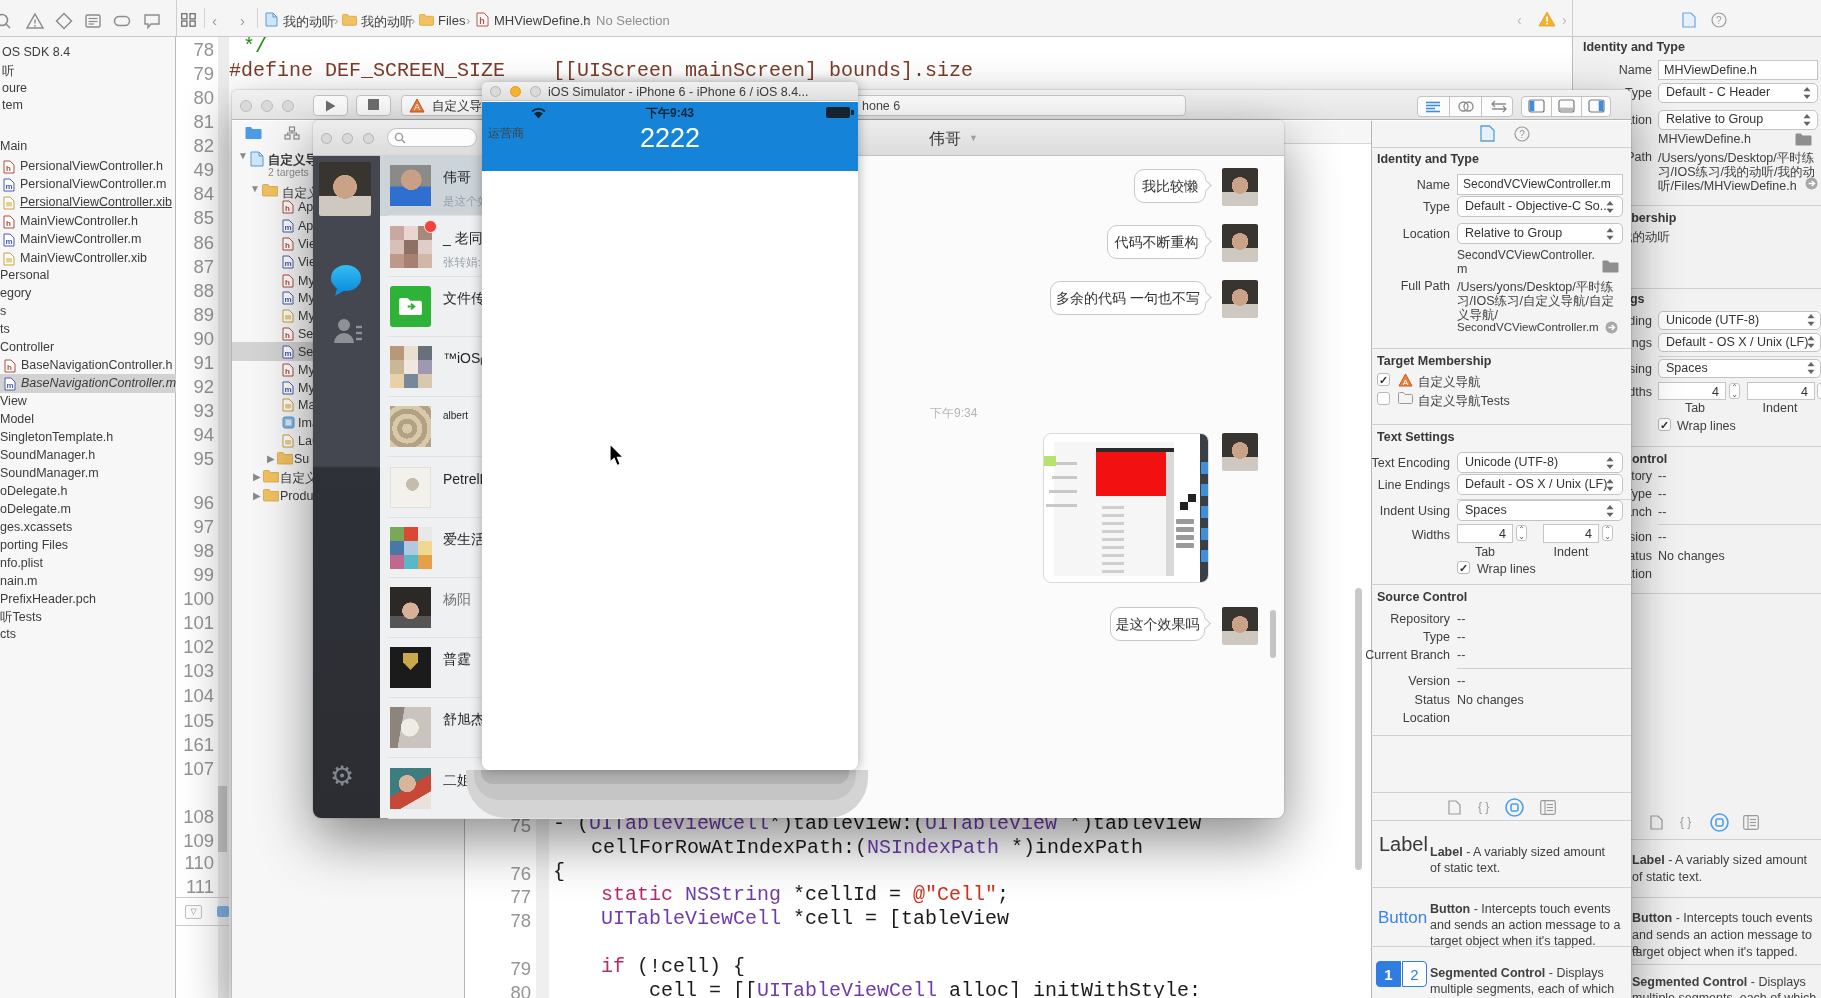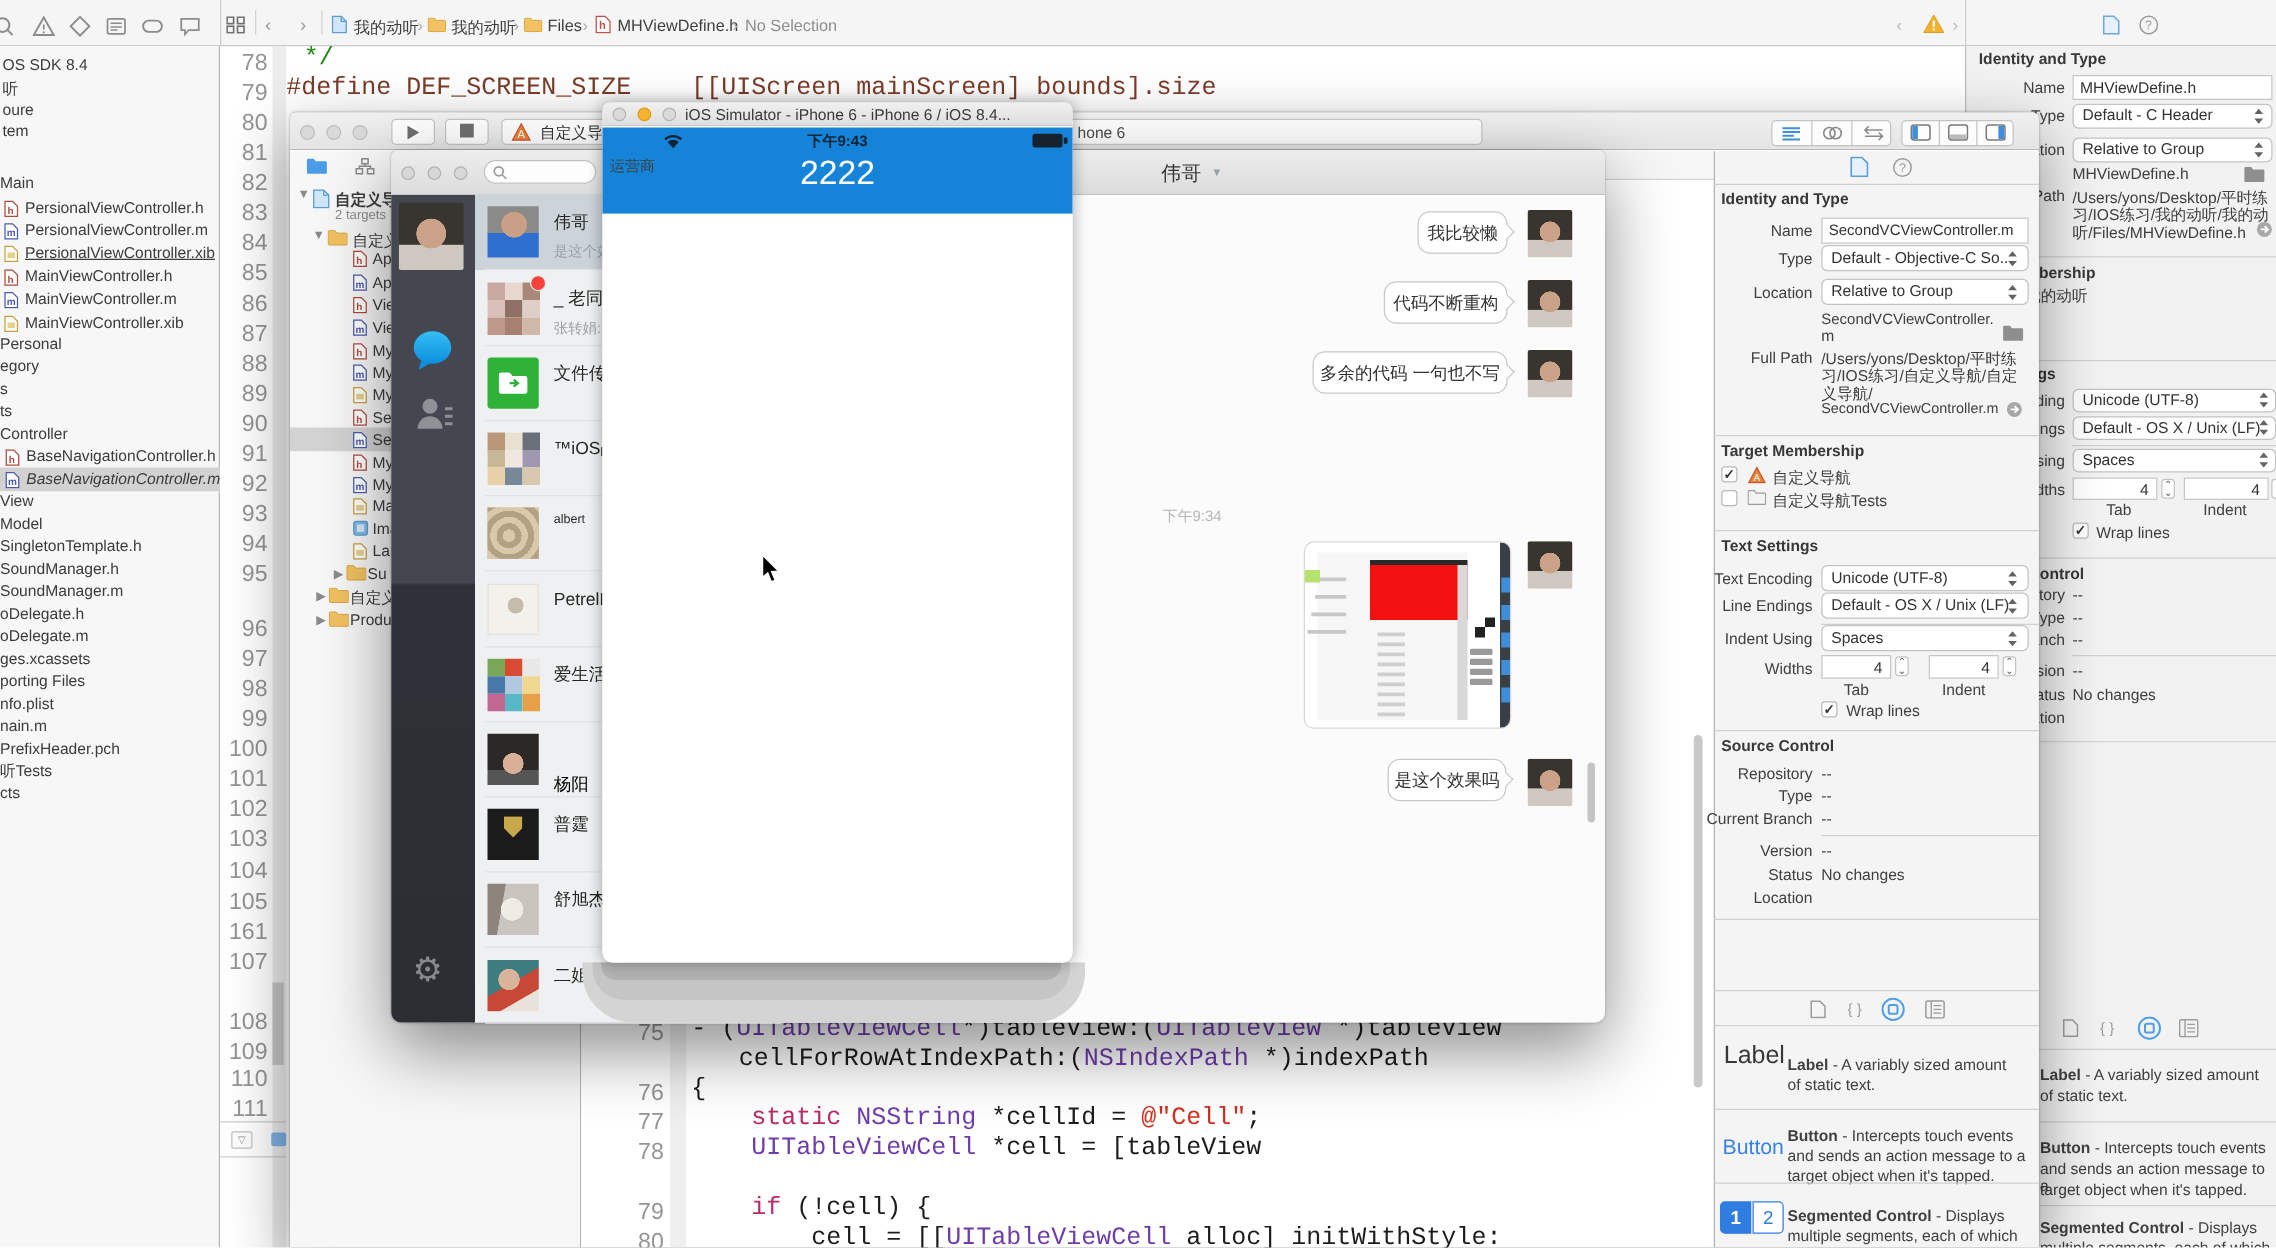--- a/index.html
+++ b/index.html
@@ -181,21 +181,21 @@
       </svg>
 </div>
 
 <div class="abs" style="left:218px;top:37px;width:11px;height:961px;background:#ededed;"></div>
 <div id="bggutter">
   <div class="abs gut" style="left:176px;top:39px;width:38px;">78</div>
   <div class="abs gut" style="left:176px;top:63px;width:38px;">79</div>
   <div class="abs gut" style="left:176px;top:87px;width:38px;">80</div>
   <div class="abs gut" style="left:176px;top:111px;width:38px;">81</div>
   <div class="abs gut" style="left:176px;top:135px;width:38px;">82</div>
-  <div class="abs gut" style="left:176px;top:159px;width:38px;">83</div>
+  <div class="abs gut" style="left:176px;top:159px;width:38px;">49</div>
   <div class="abs gut" style="left:176px;top:183px;width:38px;">84</div>
   <div class="abs gut" style="left:176px;top:207px;width:38px;">85</div>
   <div class="abs gut" style="left:176px;top:232px;width:38px;">86</div>
   <div class="abs gut" style="left:176px;top:256px;width:38px;">87</div>
   <div class="abs gut" style="left:176px;top:280px;width:38px;">88</div>
   <div class="abs gut" style="left:176px;top:304px;width:38px;">89</div>
   <div class="abs gut" style="left:176px;top:328px;width:38px;">90</div>
   <div class="abs gut" style="left:176px;top:352px;width:38px;">91</div>
   <div class="abs gut" style="left:176px;top:376px;width:38px;">92</div>
   <div class="abs gut" style="left:176px;top:400px;width:38px;">93</div>
@@ -741,21 +741,21 @@
         <div class="abs" style="left:0px;top:14px;width:14px;height:14px;background:#4878a8;"></div>
         <div class="abs" style="left:14px;top:14px;width:14px;height:14px;background:#b0c8e0;"></div>
         <div class="abs" style="left:28px;top:14px;width:14px;height:14px;background:#f0d890;"></div>
         <div class="abs" style="left:0px;top:28px;width:14px;height:14px;background:#c06890;"></div>
         <div class="abs" style="left:14px;top:28px;width:14px;height:14px;background:#58b8c8;"></div>
         <div class="abs" style="left:28px;top:28px;width:14px;height:14px;background:#e8a048;"></div>
       </div>
   <div class="abs" style="left:130px;top:411px;font-size:14px;color:#262626;white-space:nowrap;">爱生活,</div>
   <div class="abs" style="left:75px;top:517px;width:237px;height:1px;background:#e0e2e4;"></div>
   <div class="abs" style="left:77px;top:467px;width:41px;height:41px;background:radial-gradient(circle at 50% 58%, #d8b098 0 26%, rgba(0,0,0,0) 27%),linear-gradient(#2c2826 0 70%, #555 71%);"></div>
-  <div class="abs" style="left:130px;top:471px;font-size:14px;color:#000000;white-space:nowrap;margin-top:28px;">杨阳</div>
+  <div class="abs" style="left:130px;top:471px;font-size:14px;color:#737373;white-space:nowrap;">杨阳</div>
   <div class="abs" style="left:75px;top:577px;width:237px;height:1px;background:#e0e2e4;"></div>
   <div class="abs" style="left:77px;top:527px;width:41px;height:41px;background:#1b1b1b;"></div>
       <div class="abs" style="left:90px;top:533px;width:15px;height:17px;background:#c8a84b;clip-path:polygon(0 0,100% 0,100% 55%,50% 100%,0 55%);"></div>
   <div class="abs" style="left:130px;top:531px;font-size:14px;color:#262626;white-space:nowrap;">普霆</div>
   <div class="abs" style="left:75px;top:637px;width:237px;height:1px;background:#e0e2e4;"></div>
   <div class="abs" style="left:77px;top:587px;width:41px;height:41px;background:radial-gradient(circle at 48% 50%, #efece6 0 30%, rgba(0,0,0,0) 31%),linear-gradient(100deg, #8d857c 0 30%, #c9c4bd 31%);"></div>
   <div class="abs" style="left:130px;top:591px;font-size:14px;color:#262626;white-space:nowrap;">舒旭杰</div>
   <div class="abs" style="left:75px;top:698px;width:237px;height:1px;background:#e0e2e4;"></div>
   <div class="abs" style="left:77px;top:648px;width:41px;height:41px;background:radial-gradient(circle at 42% 38%, #d9b49a 0 24%, rgba(0,0,0,0) 25%),linear-gradient(150deg,#3d7d80 0 45%, #c84838 46% 72%, #e9e2da 73%);"></div>
   <div class="abs" style="left:130px;top:652px;font-size:14px;color:#262626;white-space:nowrap;">二姐</div>

